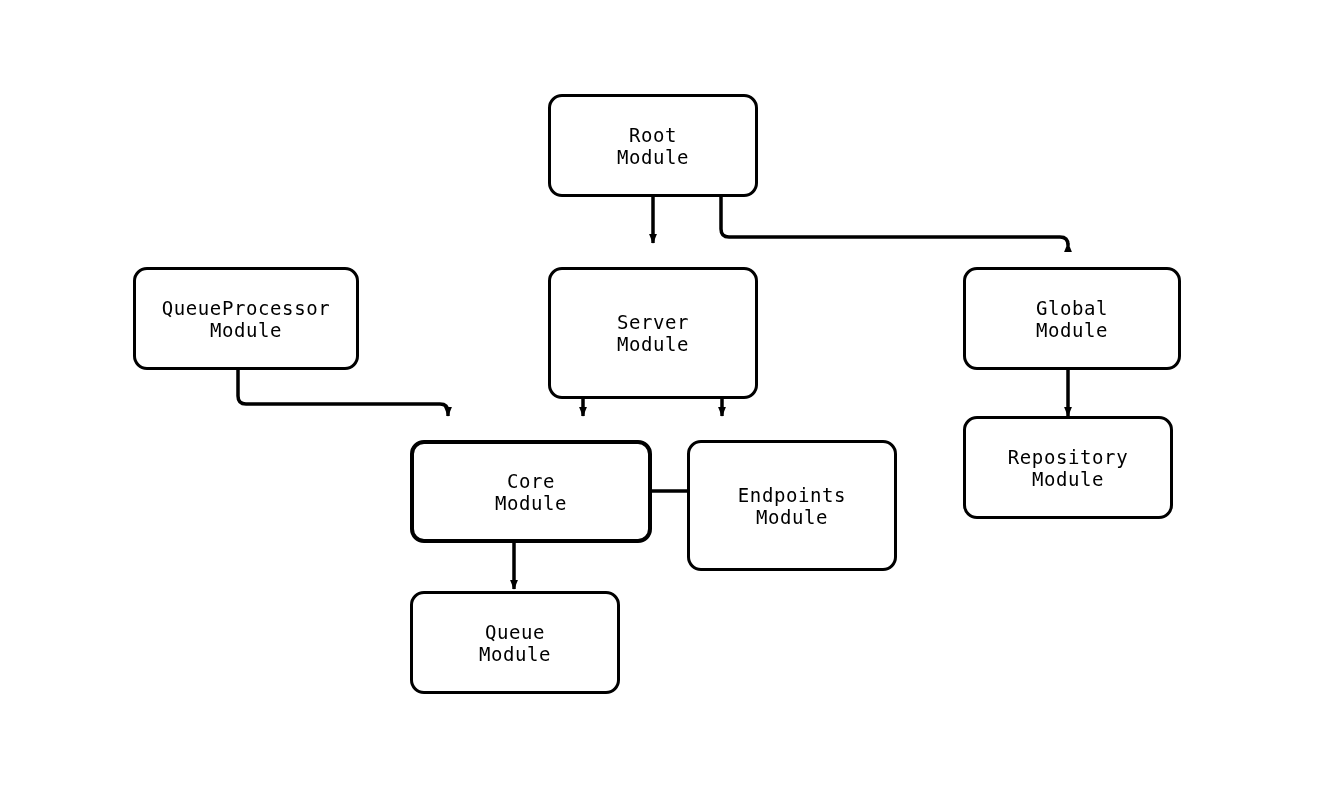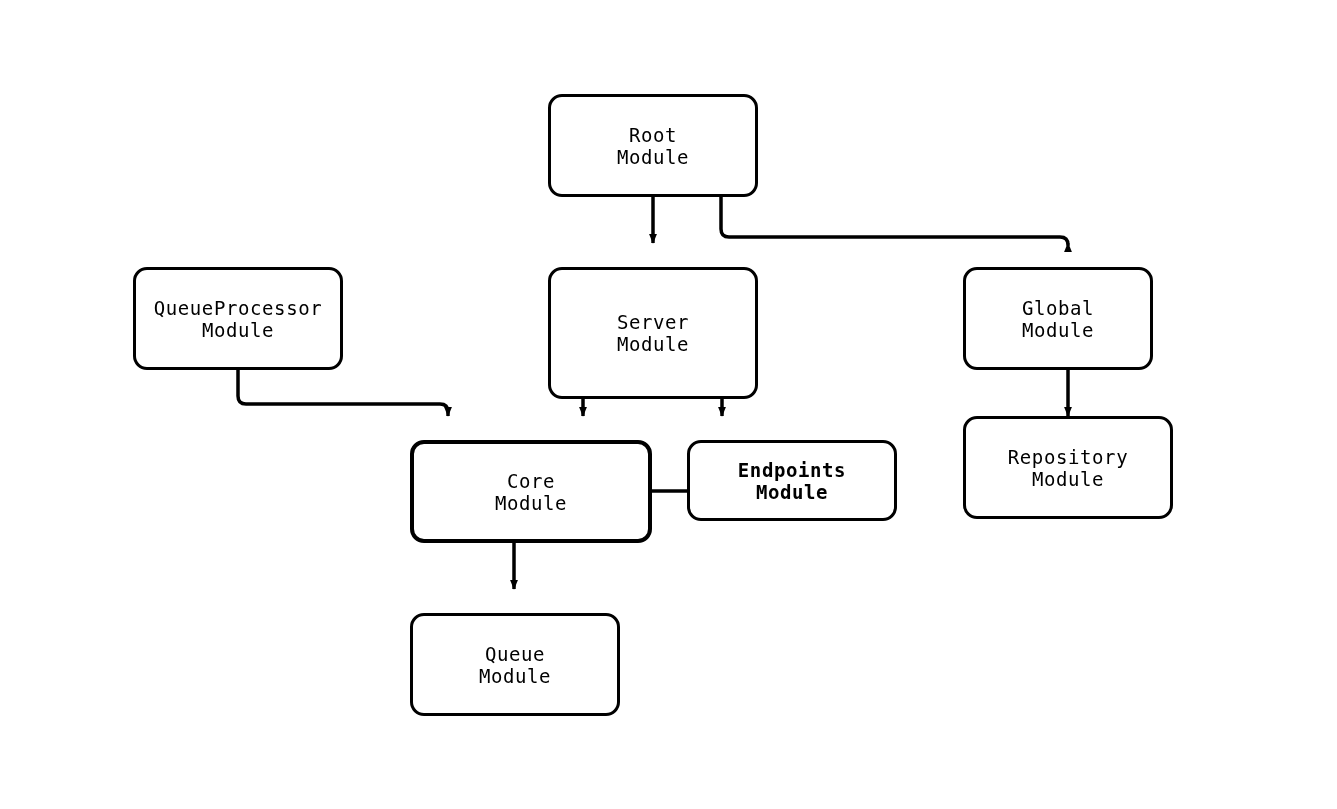--- a/index.html
+++ b/index.html
@@ -91,43 +91,43 @@
     <g>
       <path d="M514,543 L514,589" fill="none" stroke="#000000" stroke-width="3.5" marker-end="url(#arrowhead)"></path>
     </g>
   </svg>
 
   <div id="node-layer">
       <div class="node" style="left: 548px; top: 94px; width: 210px; height: 103px;">
         <div class="node-label-line">Root</div>
         <div class="node-label-line">Module</div>
       </div>
-      <div class="node" style="left: 133px; top: 267px; width: 210px; height: 103px;">
+      <div class="node" style="left: 133px; top: 267px; width: 226px; height: 103px;">
         <div class="node-label-line">QueueProcessor</div>
         <div class="node-label-line">Module</div>
       </div>
       <div class="node" style="left: 548px; top: 267px; width: 210px; height: 132px;">
         <div class="node-label-line">Server</div>
         <div class="node-label-line">Module</div>
       </div>
-      <div class="node" style="left: 963px; top: 267px; width: 190px; height: 103px;">
+      <div class="node" style="left: 963px; top: 267px; width: 218px; height: 103px;">
         <div class="node-label-line">Global</div>
         <div class="node-label-line">Module</div>
       </div>
       <div class="node thick" style="left: 410px; top: 440px; width: 242px; height: 103px;">
         <div class="node-label-line">Core</div>
         <div class="node-label-line">Module</div>
       </div>
-      <div class="node" style="left: 687px; top: 440px; width: 210px; height: 81px; font-weight: bold;">
+      <div class="node" style="left: 687px; top: 440px; width: 210px; height: 131px;">
         <div class="node-label-line">Endpoints</div>
         <div class="node-label-line">Module</div>
       </div>
       <div class="node" style="left: 963px; top: 416px; width: 210px; height: 103px;">
         <div class="node-label-line">Repository</div>
         <div class="node-label-line">Module</div>
       </div>
-      <div class="node" style="left: 410px; top: 613px; width: 210px; height: 103px;">
+      <div class="node" style="left: 410px; top: 591px; width: 210px; height: 103px;">
         <div class="node-label-line">Queue</div>
         <div class="node-label-line">Module</div>
       </div>
     </div>
 
 </div>
 
 </body></html>

